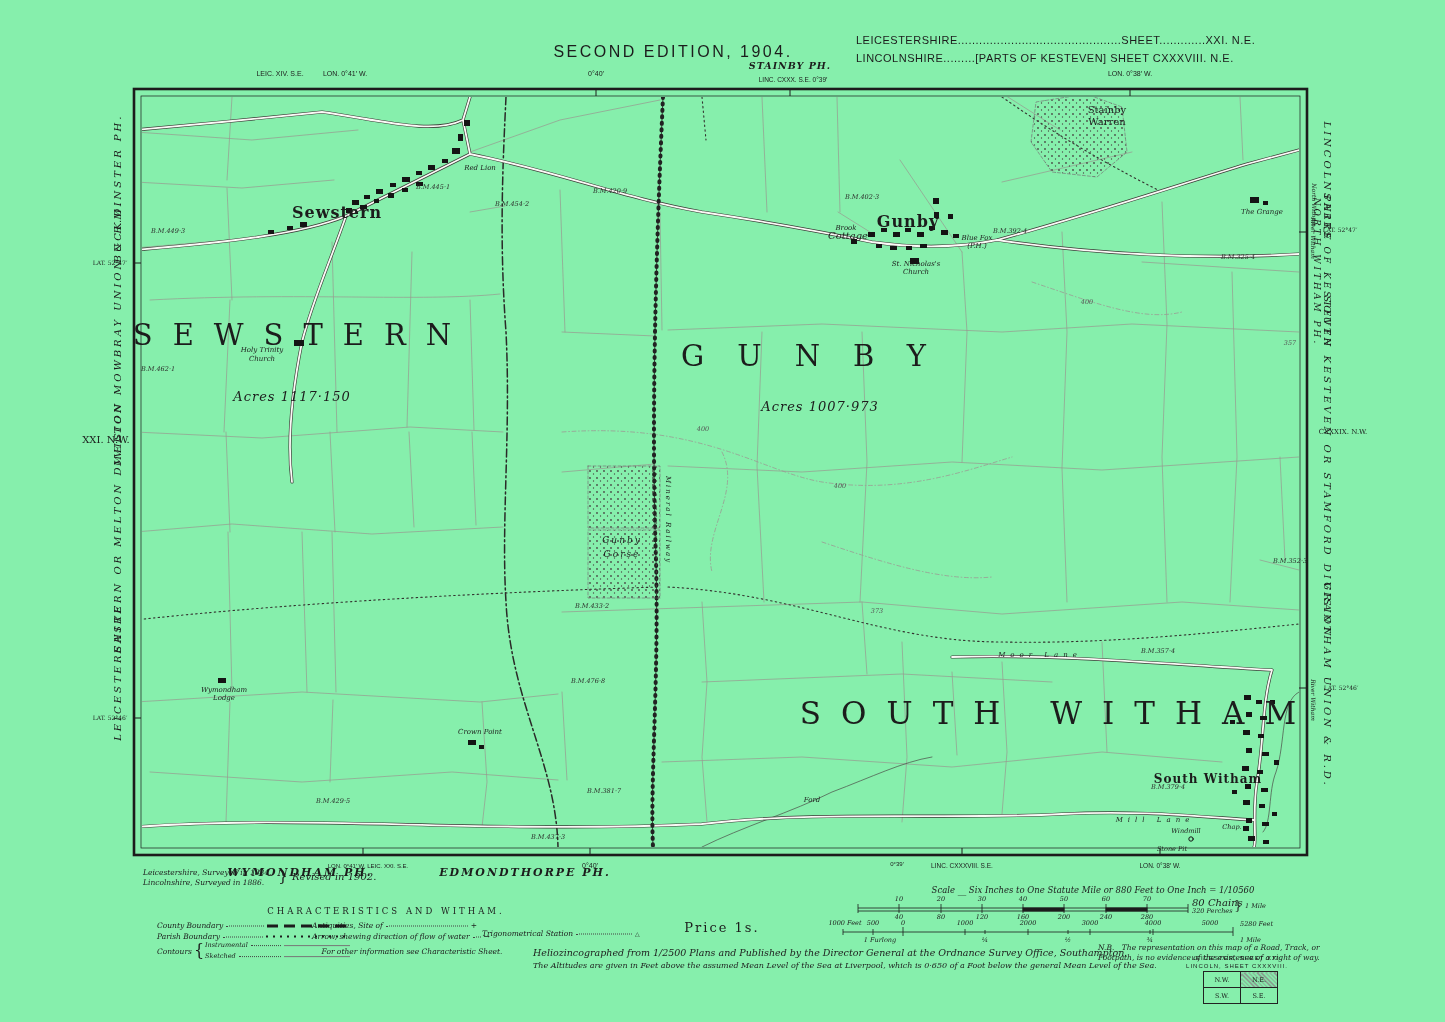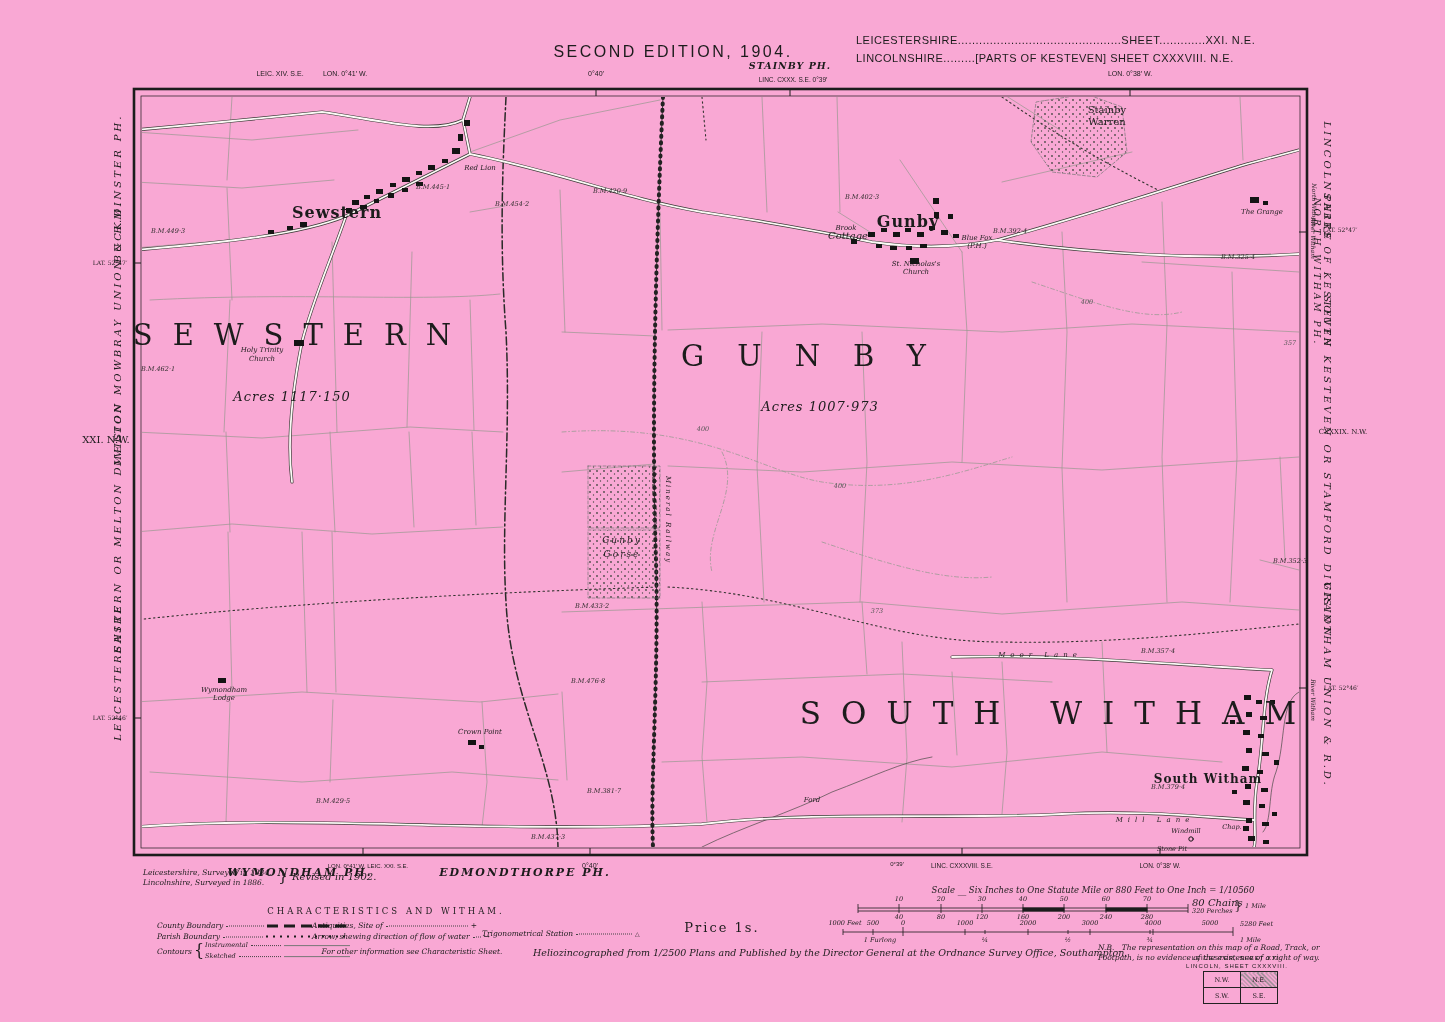--- a/index.html
+++ b/index.html
@@ -1,16 +1,16 @@
 <!DOCTYPE html>
 <html><head>
 <meta charset="utf-8">
 <style>
   html,body{margin:0;padding:0;background:#e8e8e4;}
-  .page{position:relative;width:1445px;height:1022px;background:#f9a8d4;overflow:hidden;
+  .page{position:relative;width:1445px;height:1022px;background:#86efac;overflow:hidden;
         font-family:"DejaVu Serif",serif;color:#1c1c1c;}
   .t{position:absolute;transform:translate(-50%,-50%);white-space:nowrap;line-height:1.15;}
   .tl{position:absolute;transform:translate(0,-50%);white-space:nowrap;line-height:1.2;}
   .rl{position:absolute;transform:translate(-50%,-50%) rotate(-90deg);white-space:nowrap;}
   .rr{position:absolute;transform:translate(-50%,-50%) rotate(90deg);white-space:nowrap;}
   .sans{font-family:"Liberation Sans",sans-serif;}
   .it{font-style:italic;}
   .bold{font-weight:bold;}
   .caps{letter-spacing:3px;}
   .bm{font-style:italic;font-size:6.5px;color:#2a2a28;}
@@ -341,20 +341,21 @@
   <div class="t it" style="left:1153px;top:924px;font-size:6.5px;">4000</div>
   <div class="t it" style="left:1210px;top:924px;font-size:6.5px;">5000</div>
   <div class="tl it" style="left:1240px;top:925px;font-size:6.5px;">5280 Feet</div>
   <div class="t it" style="left:880px;top:941px;font-size:6.5px;">1 Furlong</div>
   <div class="t it" style="left:985px;top:941px;font-size:6.5px;">¼</div>
   <div class="t it" style="left:1068px;top:941px;font-size:6.5px;">½</div>
   <div class="t it" style="left:1150px;top:941px;font-size:6.5px;">¾</div>
   <div class="tl it" style="left:1240px;top:941px;font-size:6.5px;">1 Mile</div>
 
   <div class="tl it" style="left:533px;top:953px;font-size:9.5px;">Heliozincographed from 1/2500 Plans and Published by the Director General at the Ordnance Survey Office, Southampton.</div>
+  <div class="tl it" style="left:533px;top:966px;font-size:8px;">The Altitudes are given in Feet above the assumed Mean Level of the Sea at Liverpool, which is 0·650 of a Foot below the general Mean Level of the Sea.</div>
   <div class="it" style="position:absolute;left:1098px;top:943px;width:238px;font-size:7.5px;line-height:1.3;white-space:normal;">N.B.__The representation on this map of a Road, Track, or Footpath, is no evidence of the existence of a right of way.</div>
 
   <div class="t sans" style="left:1237px;top:958px;font-size:6px;letter-spacing:1px;">LEICESTER, SHEET XXI.</div>
   <div class="t sans" style="left:1237px;top:966px;font-size:6px;letter-spacing:1px;">LINCOLN, SHEET CXXXVIII.</div>
   <table class="idx-table" style="left:1203px;top:971px;">
     <tbody>
         <tr>
       <td>N.W.</td>
       <td class="hatch">N.E.</td>
     </tr>

